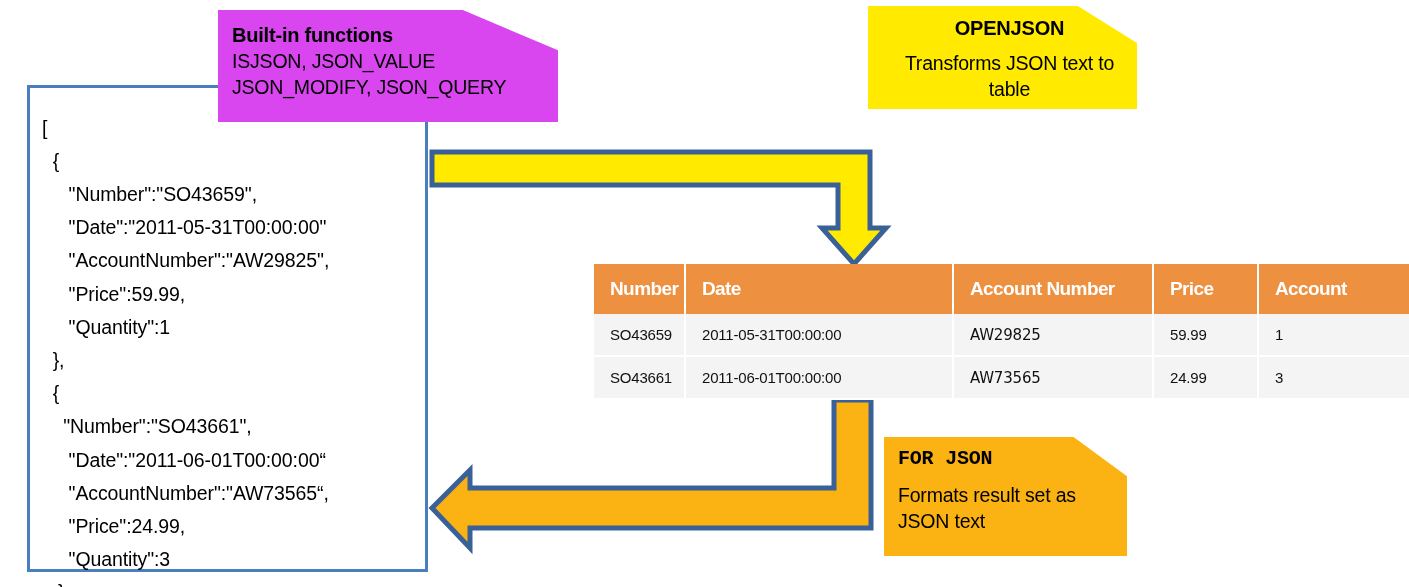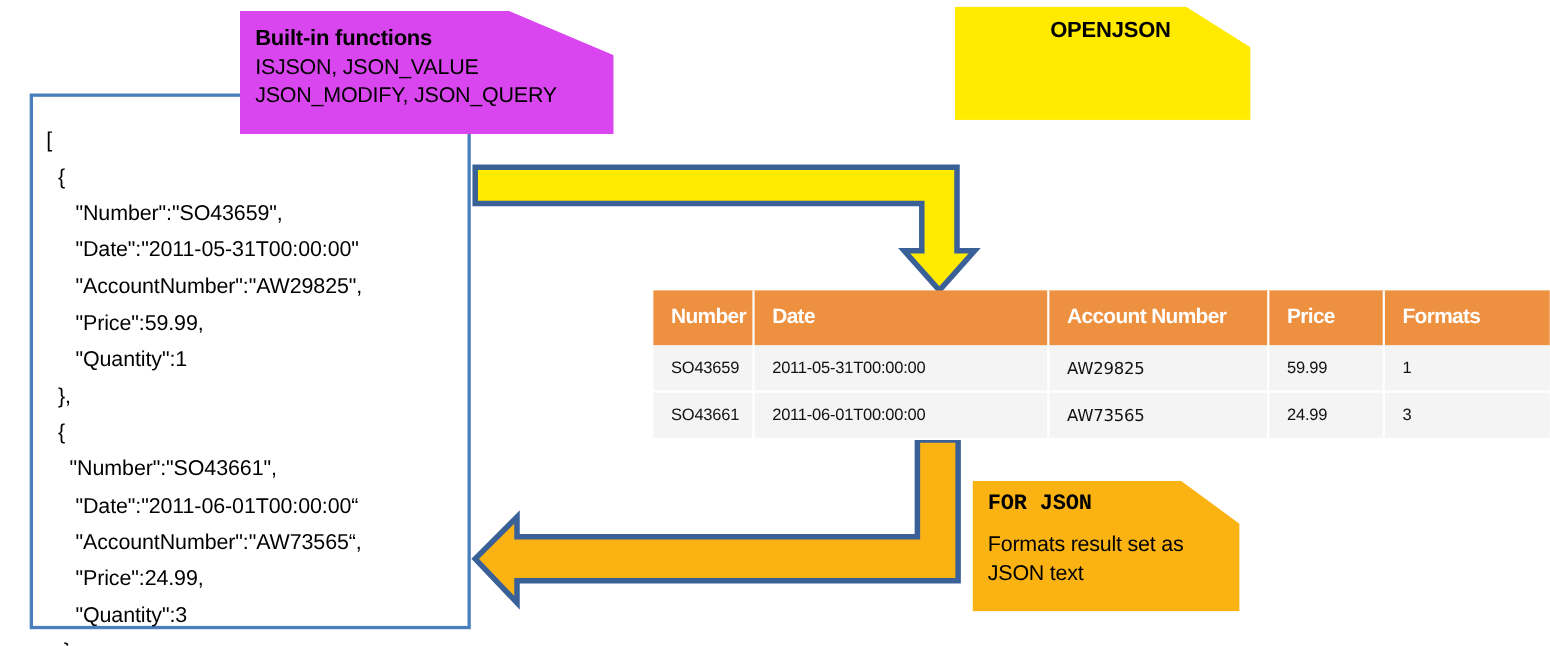--- a/index.html
+++ b/index.html
@@ -186,20 +186,21 @@
   </svg>
 
   <div class="callout" id="callout-builtin">
     <div class="c-title">Built-in functions</div>
     <div class="c-line">ISJSON, JSON_VALUE</div>
     <div class="c-line">JSON_MODIFY, JSON_QUERY</div>
   </div>
 
   <div class="callout" id="callout-openjson">
     <div class="c-title">OPENJSON</div>
+    <div class="c-body">Transforms JSON text to table</div>
   </div>
 
   <div class="callout" id="callout-forjson">
     <div class="c-title">FOR JSON</div>
     <div class="c-body">Formats result set as JSON text</div>
   </div>
 
   <table id="result-table">
     <colgroup>
       <col class="col-number">
@@ -207,21 +208,21 @@
         <col class="col-account">
       <col class="col-price">
         <col class="col-qty">
     </colgroup>
     <thead>
       <tr>
         <th>Number</th>
         <th>Date</th>
         <th>Account Number</th>
         <th>Price</th>
-        <th>Formats</th>
+        <th>Account</th>
       </tr>
     </thead>
     <tbody>
       <tr>
         <td>SO43659</td>
         <td>2011-05-31T00:00:00</td>
         <td class="cell-account">AW29825</td>
         <td>59.99</td>
         <td>1</td>
       </tr>

